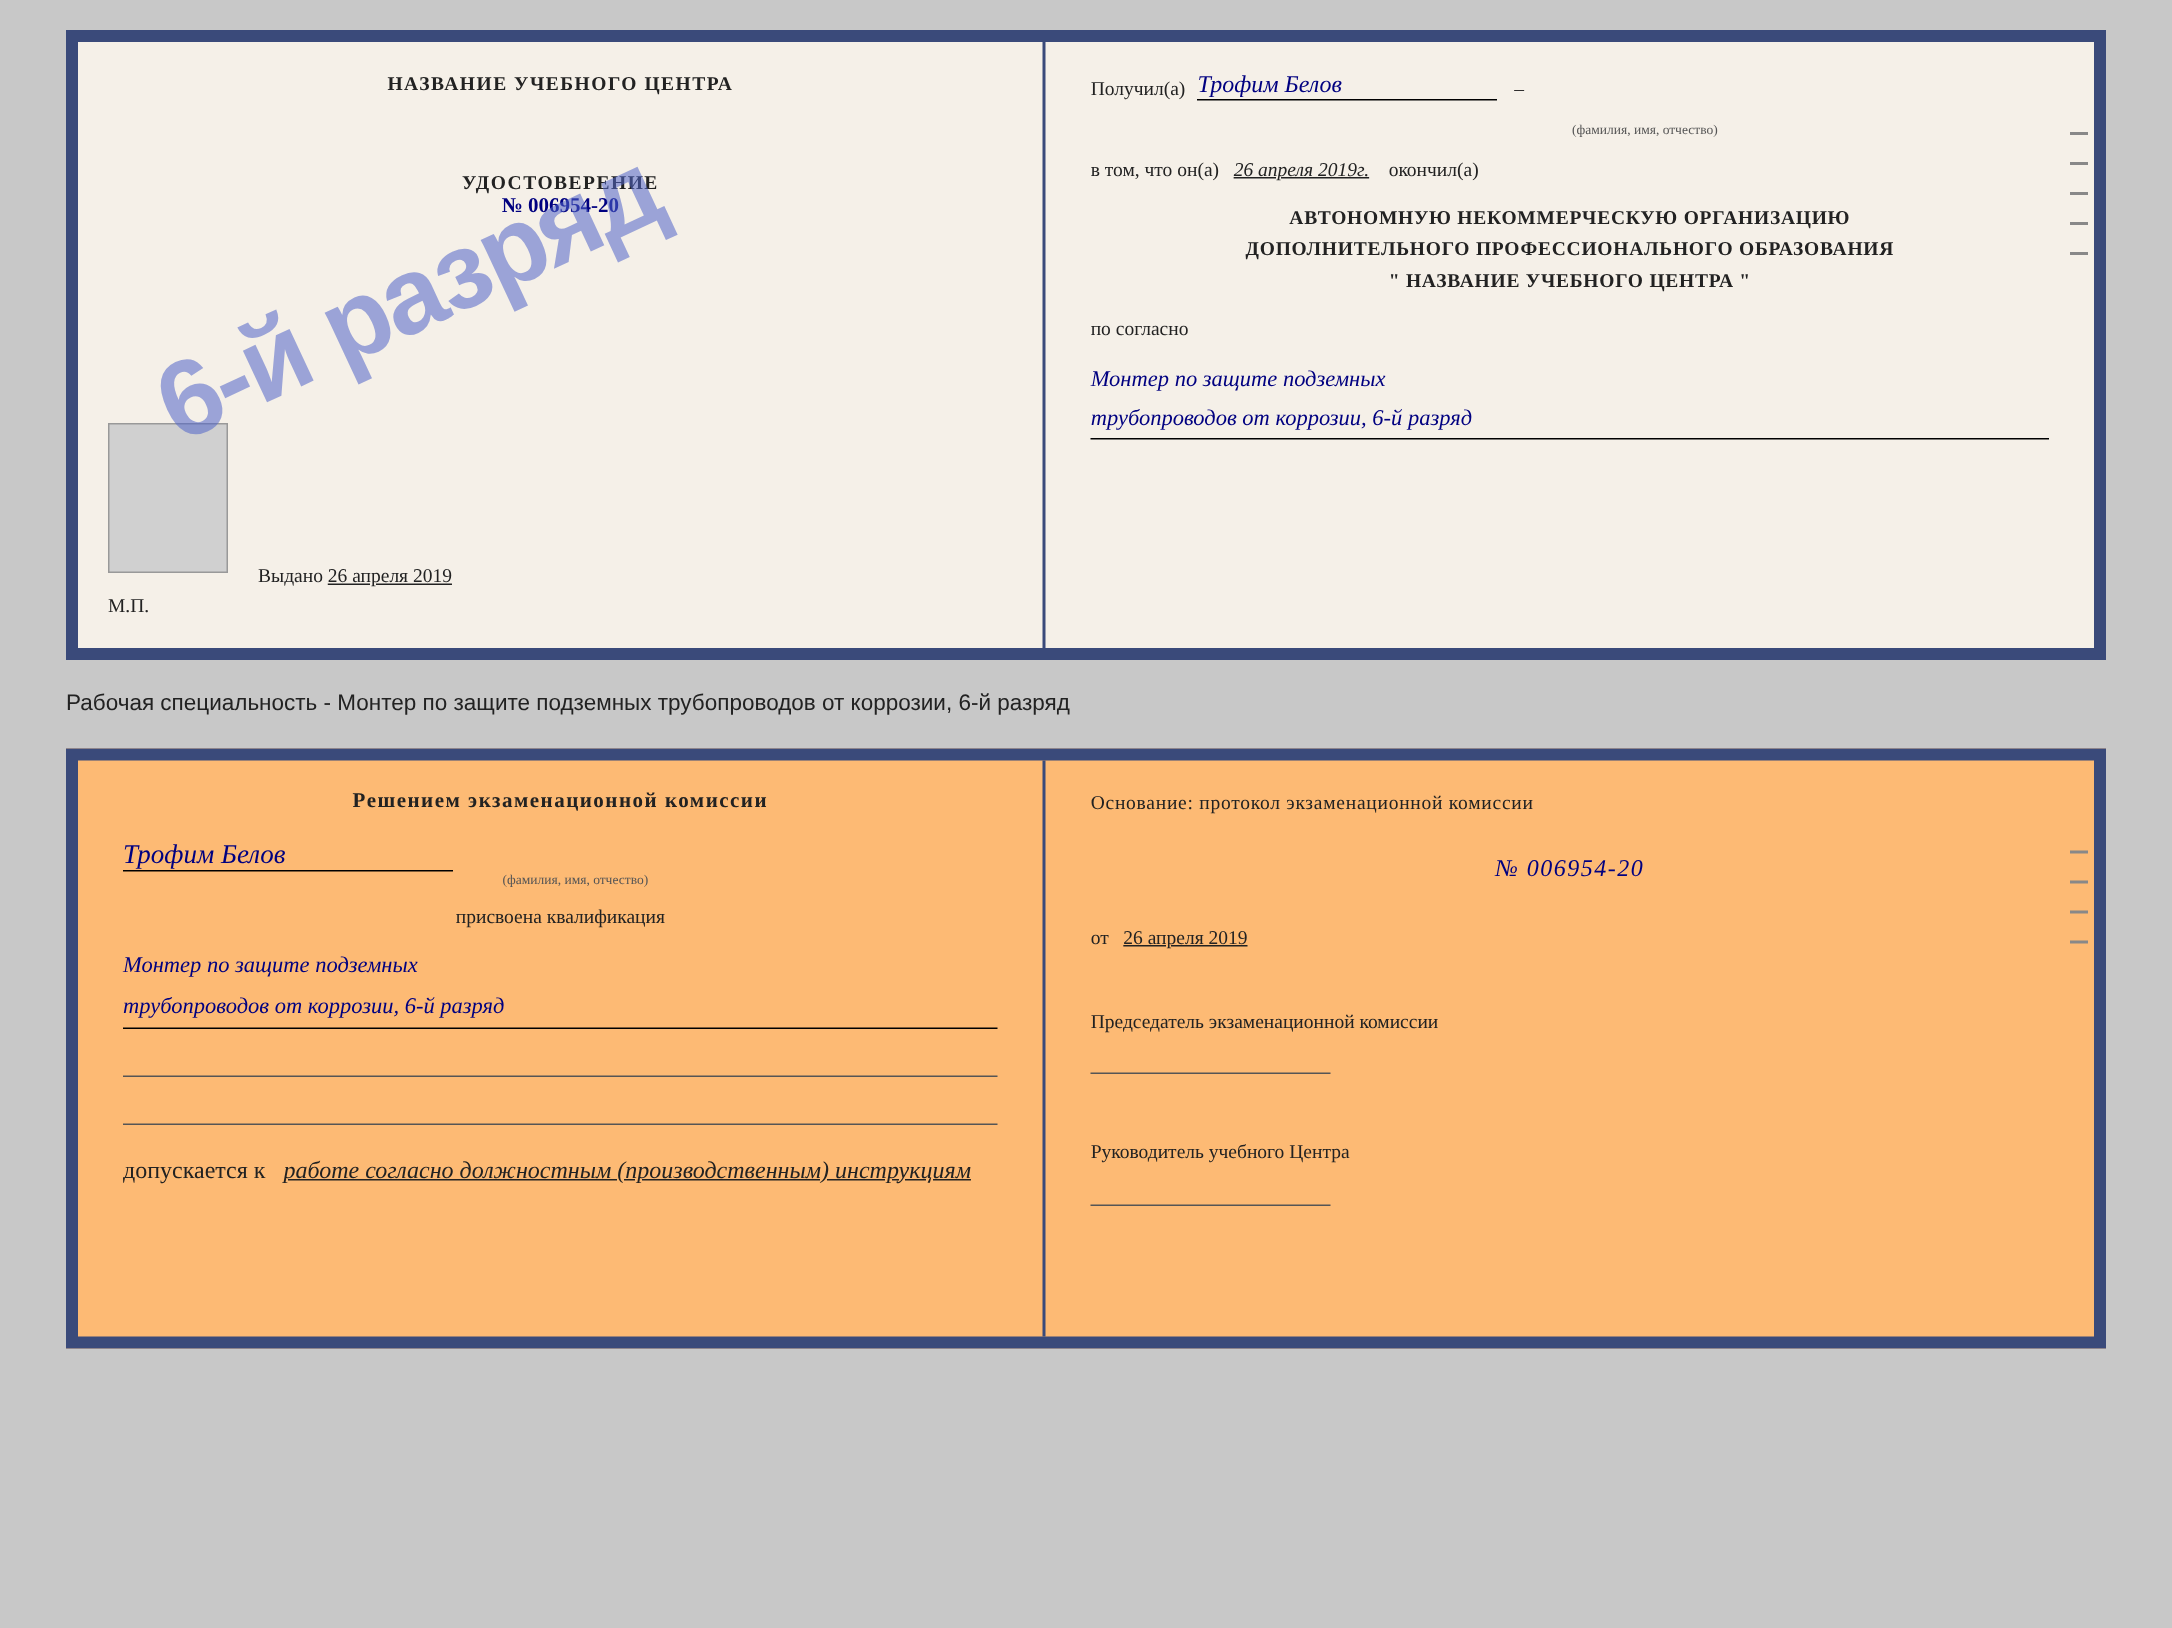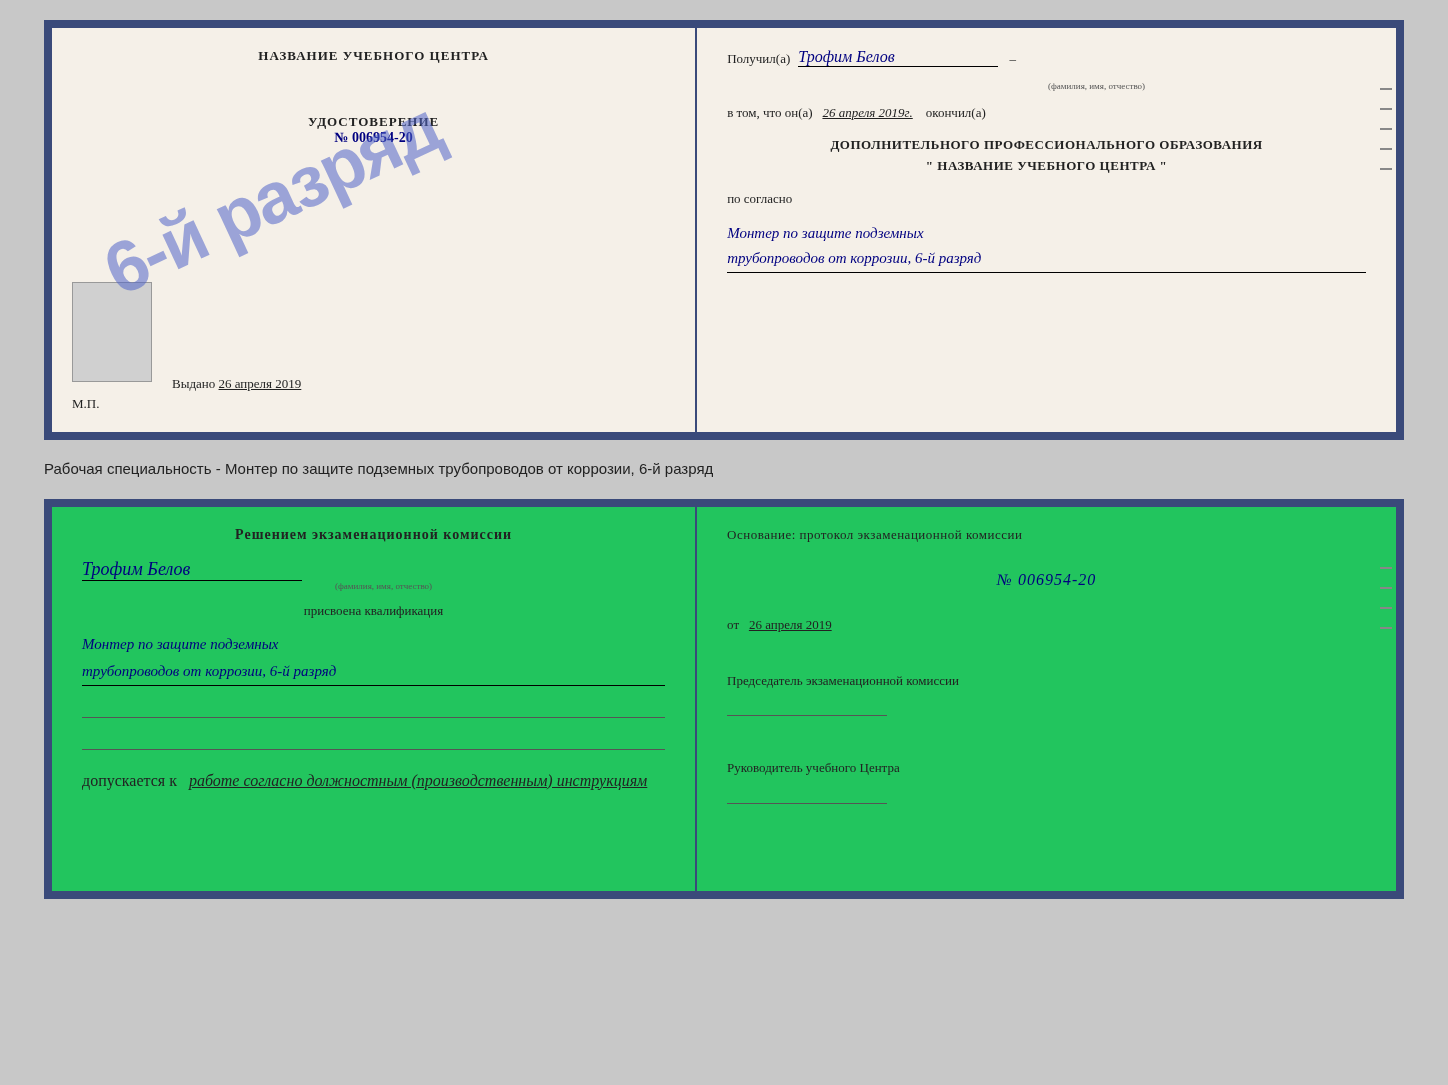--- a/index.html
+++ b/index.html
@@ -202,21 +202,21 @@
       color: #222;
       font-family: Arial, sans-serif;
       line-height: 1.5;
     }
 
     
     .certificate-bottom {
       display: flex;
       width: 1360px;
       border: 8px solid #3a4a7a;
-      background: #22c55e;
+      background: #fdba74;
       min-height: 400px;
       position: relative;
     }
 
     .cert-bottom-left {
       width: 48%;
       border-right: 2px solid #3a4a7a;
       padding: 20px 30px;
       display: flex;
       flex-direction: column;
@@ -367,20 +367,21 @@
 
     <div class="date-line">
       <span>в том, что он(а)</span>
       &nbsp;
       <span class="date-value">26 апреля 2019г.</span>
       &nbsp;&nbsp;
       <span>окончил(а)</span>
     </div>
 
     <div class="org-name-block">
+      <div>АВТОНОМНУЮ НЕКОММЕРЧЕСКУЮ ОРГАНИЗАЦИЮ</div>
       <div>ДОПОЛНИТЕЛЬНОГО ПРОФЕССИОНАЛЬНОГО ОБРАЗОВАНИЯ</div>
       <div>"  НАЗВАНИЕ УЧЕБНОГО ЦЕНТРА  "</div>
     </div>
 
     <div class="profession-label">по согласно</div>
 
     <div class="profession-value">
       <div>Монтер по защите подземных</div>
       <div>трубопроводов от коррозии, 6-й разряд</div>
     </div>

